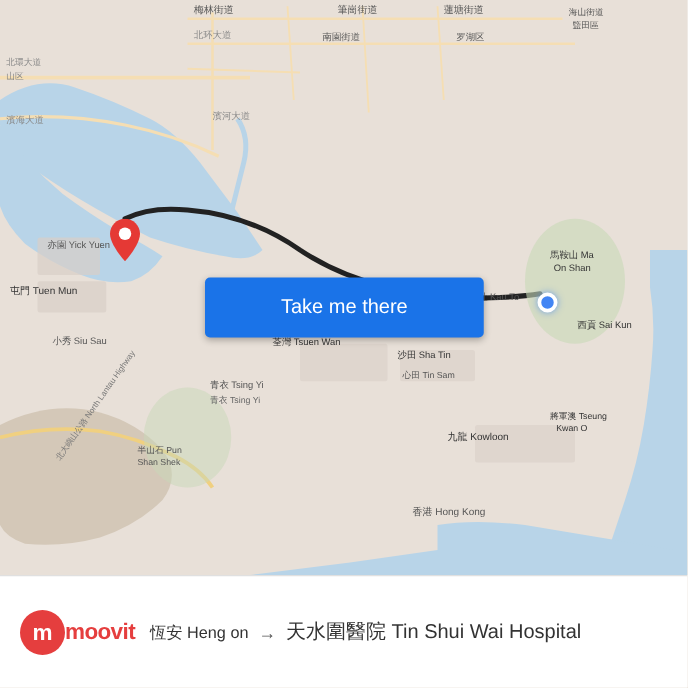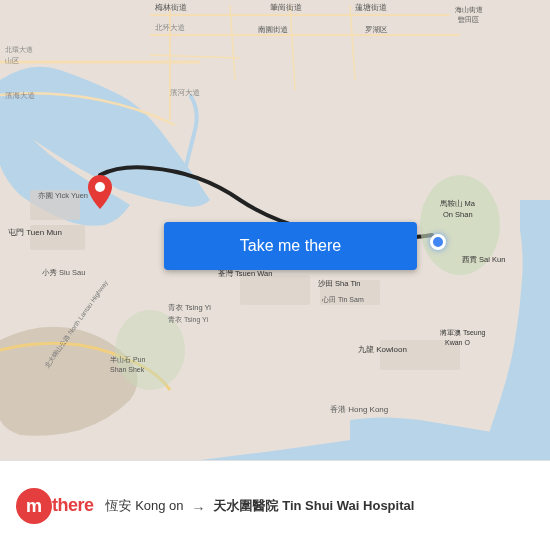--- a/index.html
+++ b/index.html
@@ -27,21 +27,21 @@
       height: 100%;
       position: absolute;
       top: 0; left: 0;
     }
 
     
     #take-me-there-btn {
       position: absolute;
       top: 222px;
       left: 164px;
-      width: 253px;
+      width: 223px;
       height: 48px;
       background-color: #1a73e8;
       color: white;
       border: none;
       border-radius: 4px;
       font-size: 16px;
       font-weight: 500;
       cursor: pointer;
       display: flex;
       align-items: center;
@@ -116,22 +116,22 @@
       font-size: 13px;
     }
 
     #arrow-icon {
       margin: 0 8px;
       color: #555;
       font-size: 14px;
     }
 
     #to-label {
-      font-weight: 700;
-      font-size: 13px;
+      font-weight: 400;
+      font-size: 16px;
     }
 
     .moovit-m {
       width: 36px;
       height: 36px;
     }
 
     .moovit-text {
       font-size: 18px;
       font-weight: bold;
@@ -241,20 +241,20 @@
   <button id="take-me-there-btn">Take me there</button>
 
 </div>
 
 <div id="bottom-bar">
   <div id="bottom-bar-logo">
     <svg class="moovit-m" viewBox="0 0 36 36" xmlns="http://www.w3.org/2000/svg" width="36" height="36">
       <circle cx="18" cy="18" r="18" fill="#e53e3e"></circle>
       <text x="18" y="24" font-size="18" font-weight="bold" fill="white" text-anchor="middle" font-family="Arial">m</text>
     </svg>
-    <span class="moovit-text">there</span>
+    <span class="moovit-text">moovit</span>
   </div>
   <div id="route-info">
-    <span id="from-label">恆安 Kong on</span>
+    <span id="from-label">恆安 Heng on</span>
     <span id="arrow-icon">→</span>
     <span id="to-label">天水圍醫院 Tin Shui Wai Hospital</span>
   </div>
 </div>
 
 </body></html>

